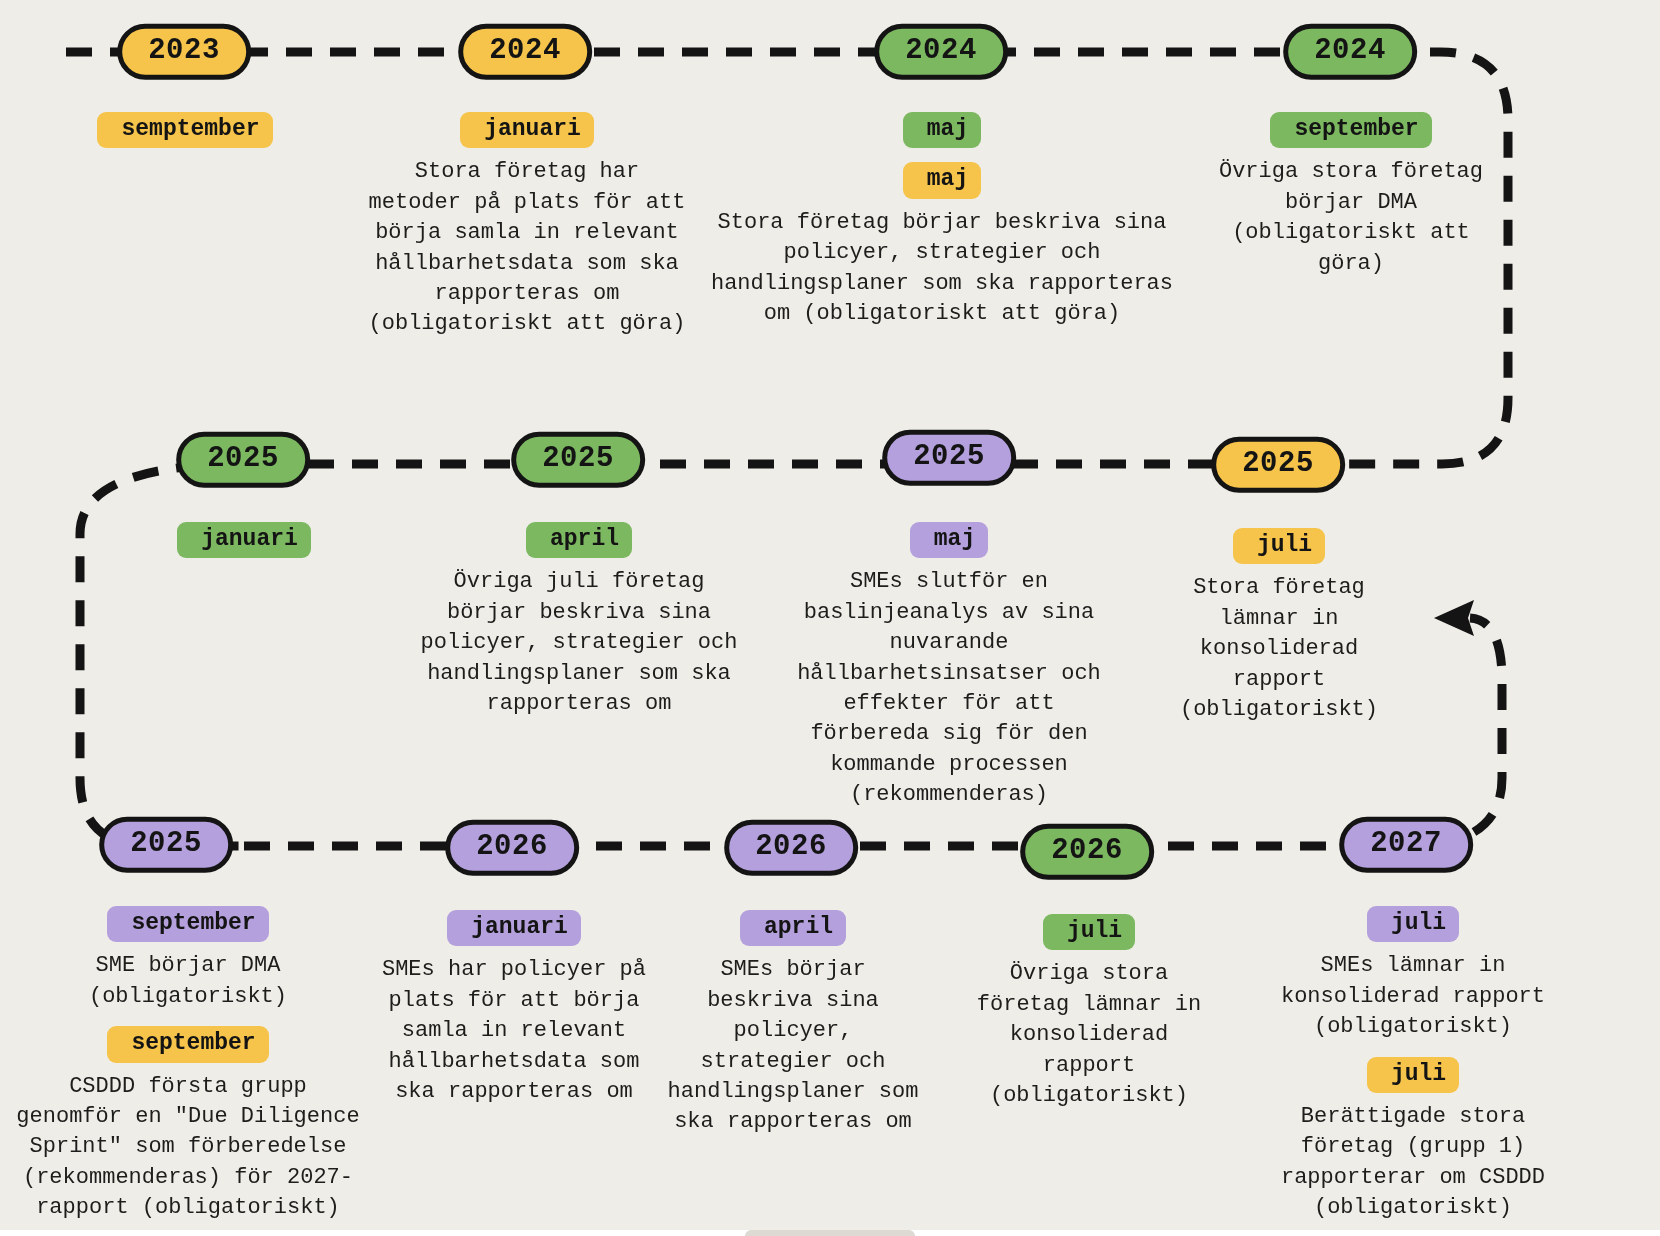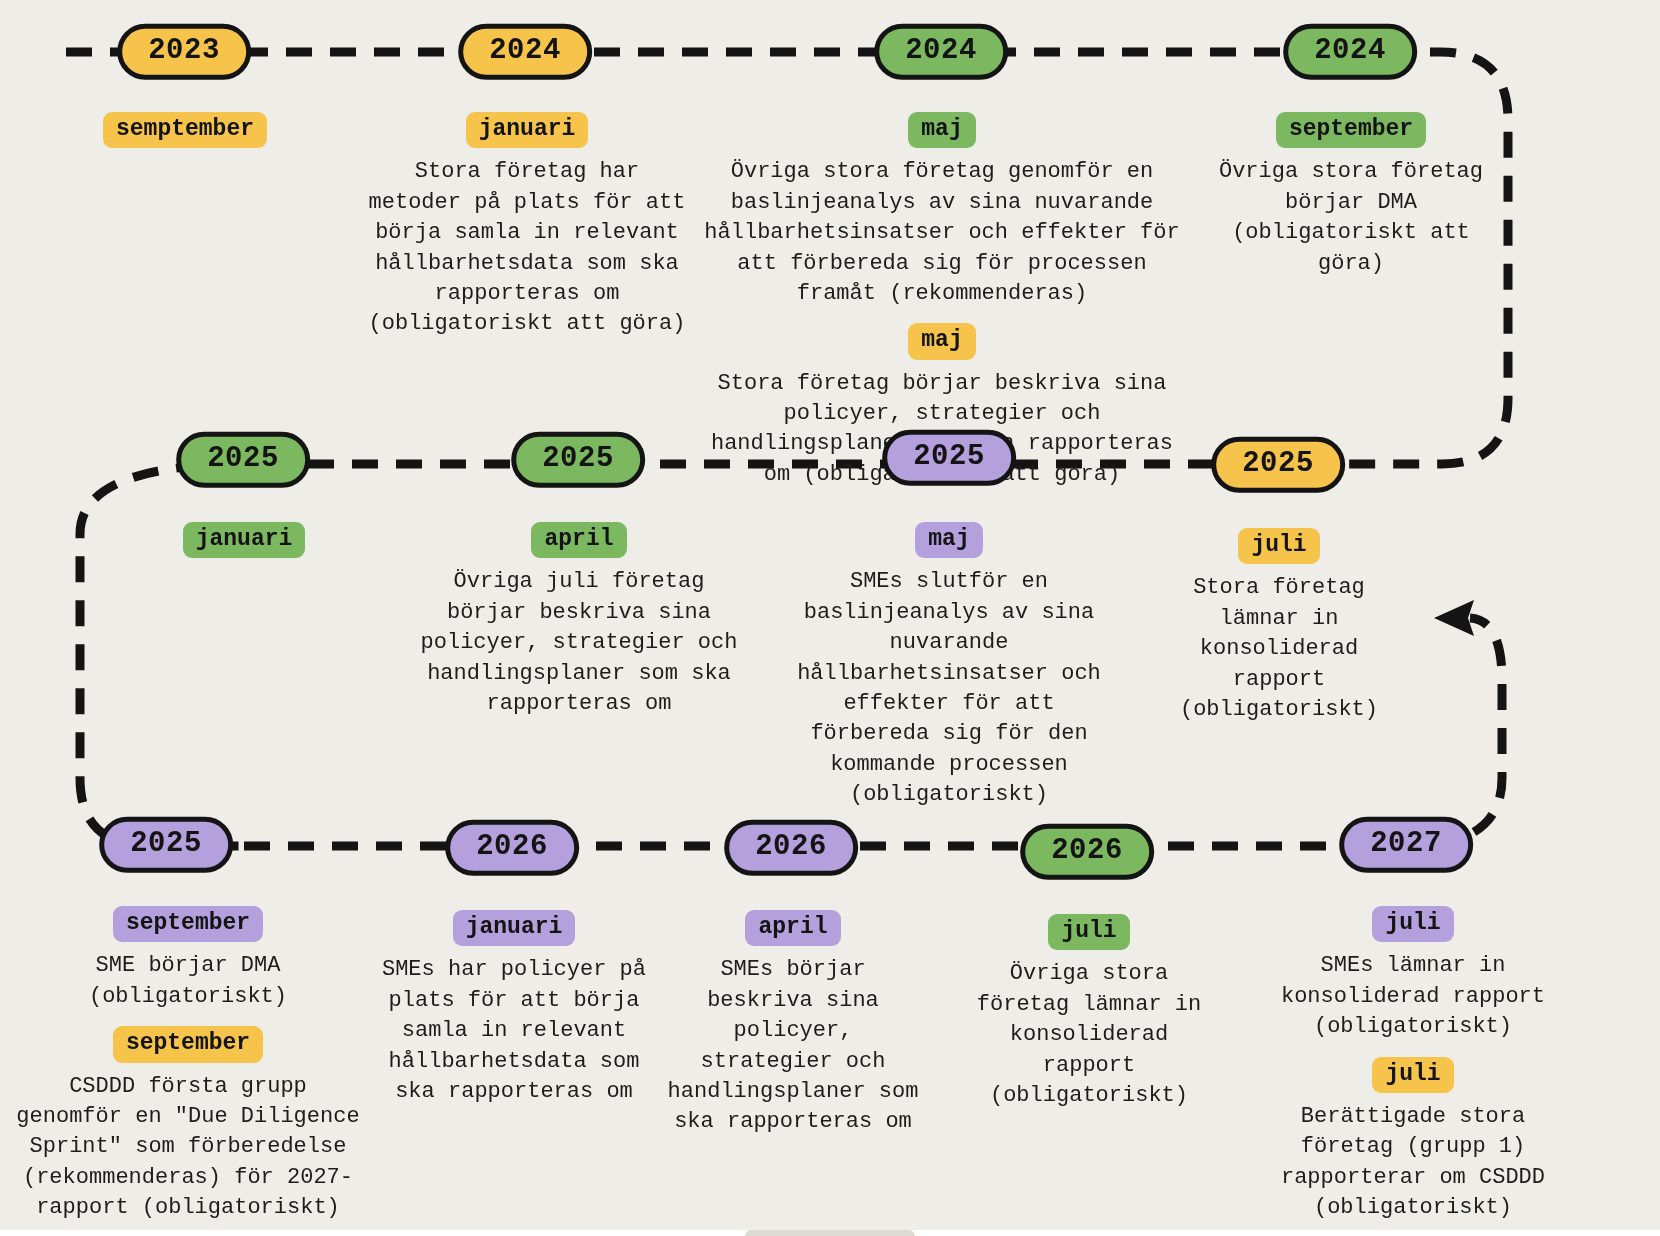--- a/index.html
+++ b/index.html
@@ -48,21 +48,21 @@
   .col {
     position: absolute;
     box-sizing: border-box;
     text-align: center;
     z-index: 2;
   }
   .entry { margin-bottom: 4px; }
   .month {
     display: inline-block;
     border-radius: 9px;
-    padding: 4px 13px 6px 13px;
+    padding: 4px 13px 6px 24px;
     font-size: 23px;
     font-weight: bold;
     color: #141414;
     line-height: 1.15;
     white-space: nowrap;
   }
   .month.yellow { background: #f6c44b; }
   .month.green  { background: #7cb860; }
   .month.purple { background: #b4a0dc; }
   .desc {
@@ -120,21 +120,20 @@
   <div class="col" style="left:362px; top:112px; width:330px;">
     <div class="entry">
       <span class="month yellow">januari</span>
       <p class="desc">Stora företag har metoder på plats för att börja samla in relevant hållbarhetsdata som ska rapporteras om (obligatoriskt att göra)</p>
     </div>
   </div>
 
   <div class="col" style="left:694px; top:112px; width:496px;">
     <div class="entry">
       <span class="month green">maj</span>
-      <p class="desc">Övriga stora företag genomför en baslinjeanalys av sina nuvarande hållbarhetsinsatser och effekter för att förbereda sig för processen framåt (rekommenderas)</p>
     </div>
     <div class="entry">
       <span class="month yellow">maj</span>
       <p class="desc">Stora företag börjar beskriva sina policyer, strategier och handlingsplaner som ska rapporteras om (obligatoriskt att göra)</p>
     </div>
   </div>
 
   <div class="col" style="left:1212px; top:112px; width:278px;">
     <div class="entry">
       <span class="month green">september</span>
@@ -156,21 +155,21 @@
   <div class="col" style="left:416px; top:522px; width:326px;">
     <div class="entry">
       <span class="month green">april</span>
       <p class="desc">Övriga juli företag börjar beskriva sina policyer, strategier och handlingsplaner som ska rapporteras om</p>
     </div>
   </div>
 
   <div class="col" style="left:796px; top:522px; width:306px;">
     <div class="entry">
       <span class="month purple">maj</span>
-      <p class="desc">SMEs slutför en baslinjeanalys av sina nuvarande hållbarhetsinsatser och effekter för att förbereda sig för den kommande processen (obligatoriskt)</p>
+      <p class="desc">SMEs slutför en baslinjeanalys av sina nuvarande hållbarhetsinsatser och effekter för att förbereda sig för den kommande processen (rekommenderas)</p>
     </div>
   </div>
 
   <div class="col" style="left:1160px; top:528px; width:238px;">
     <div class="entry">
       <span class="month yellow">juli</span>
       <p class="desc">Stora företag lämnar in konsoliderad rapport (obligatoriskt)</p>
     </div>
   </div>
 

